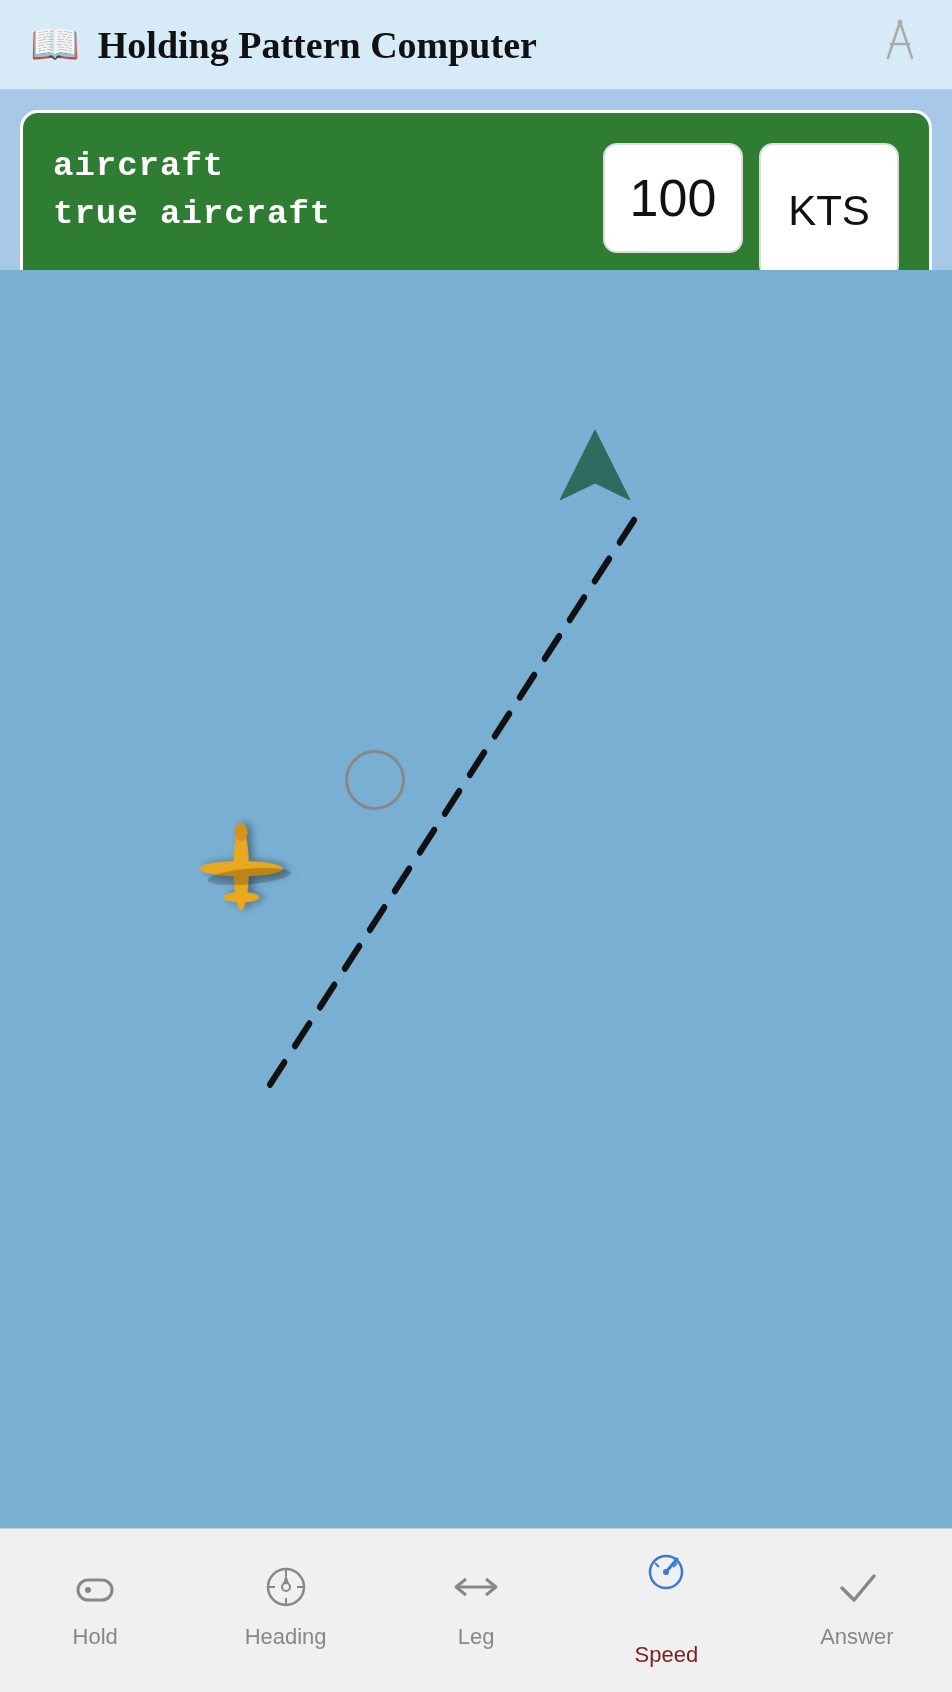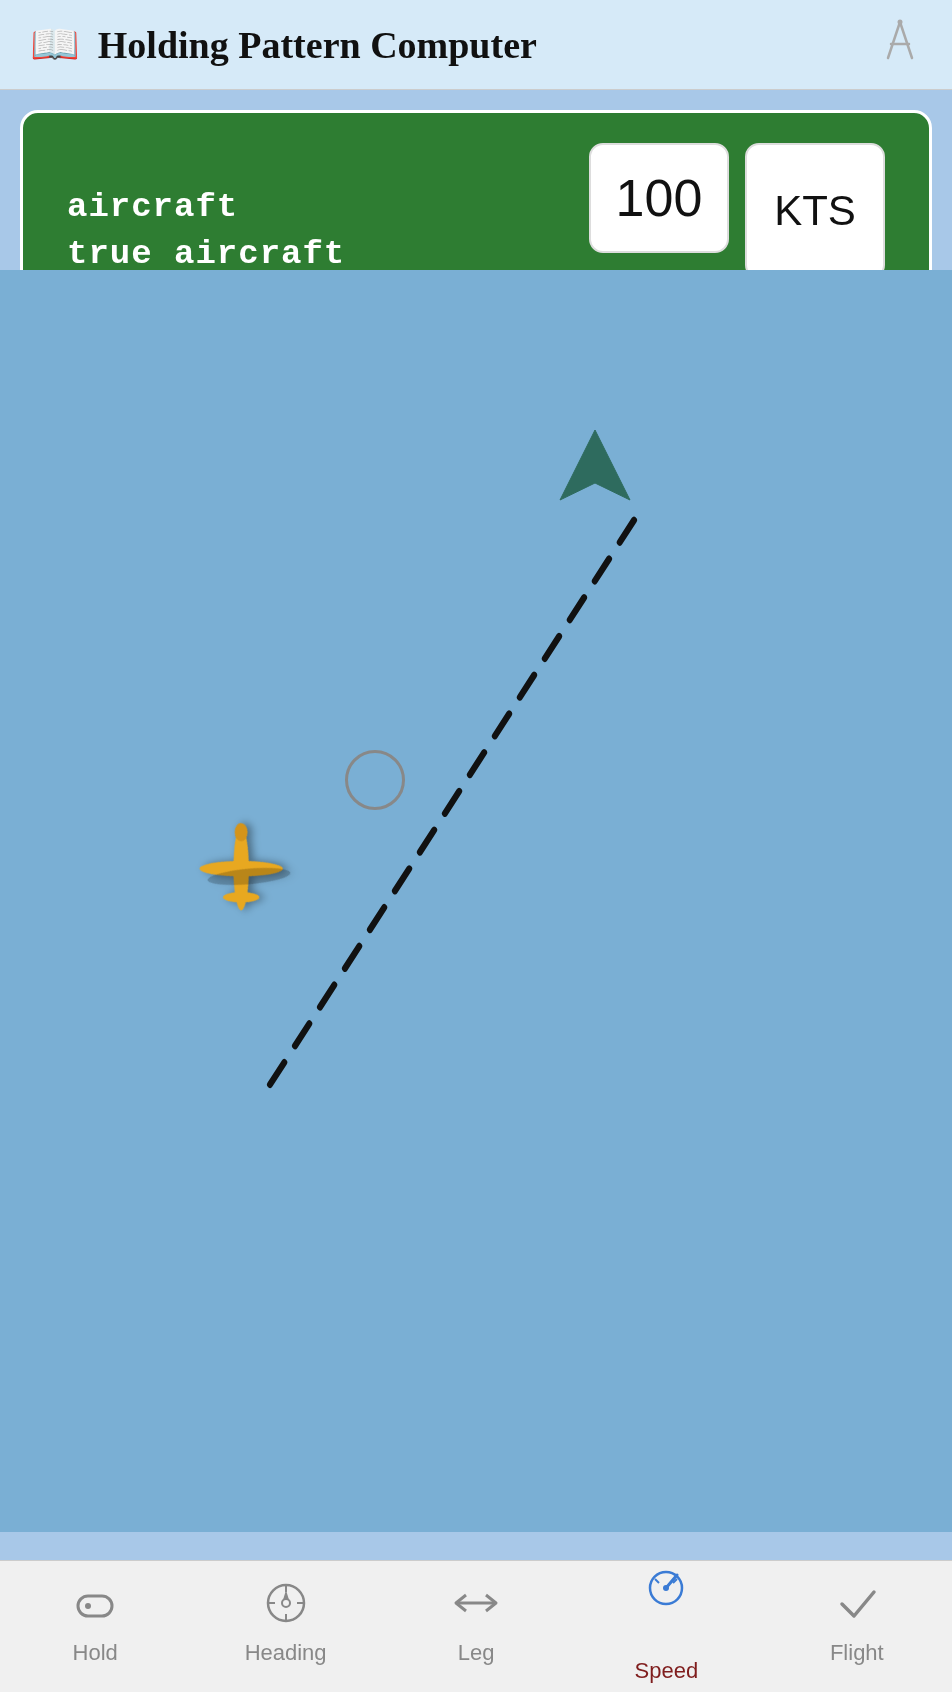--- a/index.html
+++ b/index.html
@@ -36,23 +36,23 @@
     .book-icon {
       font-size: 40px;
       color: #3a7bd5;
     }
 
     
     .speed-card {
       margin: 20px 20px 0 20px;
       background: #2e7d32;
       border-radius: 18px;
-      padding: 30px 44px;
-      display: flex;
-      align-items: flex-end;
+      padding: 30px 30px;
+      display: flex;
+      align-items: flex-start;
       justify-content: space-between;
       border: 3px solid white;
     }
     .speed-label {
       color: white;
       font-family: 'Courier New', Courier, monospace;
       font-size: 34px;
       font-weight: bold;
       letter-spacing: 1px;
       line-height: 1.4;
@@ -168,21 +168,21 @@
       transform: rotate(-45deg);
       filter: drop-shadow(3px 3px 4px rgba(0,0,0,0.4));
     }
 
     
     .bottom-nav {
       position: absolute;
       bottom: 0;
       left: 0;
       right: 0;
-      height: 132px;
+      height: 164px;
       background: #f0f0f0;
       border-top: 1px solid #ccc;
       display: flex;
       align-items: center;
       justify-content: space-around;
       padding-bottom: 10px;
     }
     .nav-item {
       display: flex;
       flex-direction: column;
@@ -329,16 +329,16 @@
     <span class="nav-label active">Speed</span>
   </div>
 
 
   <div class="nav-item">
     <span>
       <svg class="nav-svg" viewBox="0 0 50 50" fill="none">
         <polyline points="10,26 22,38 42,14" stroke="#888" stroke-width="3.5" stroke-linecap="round" stroke-linejoin="round" fill="none"></polyline>
       </svg>
     </span>
-    <span class="nav-label">Flight</span>
+    <span class="nav-label">Answer</span>
   </div>
 
 </div>
 
 </body></html>

